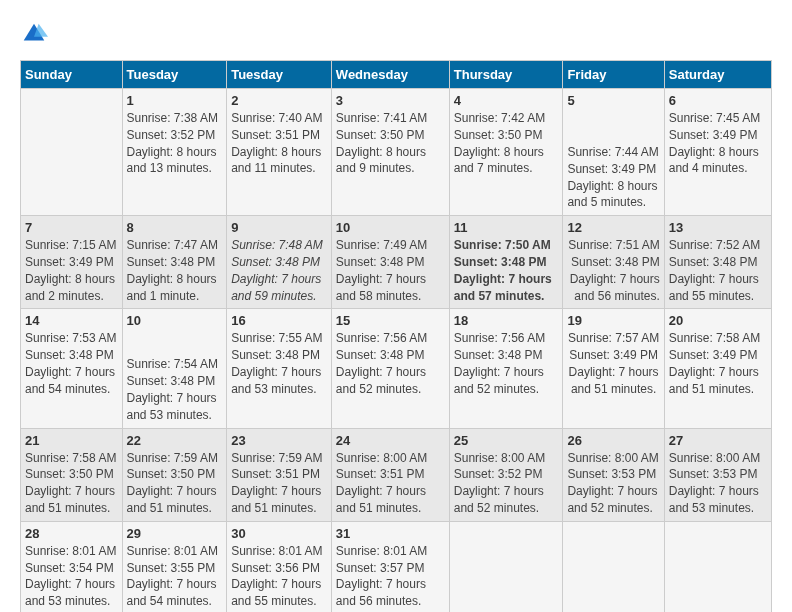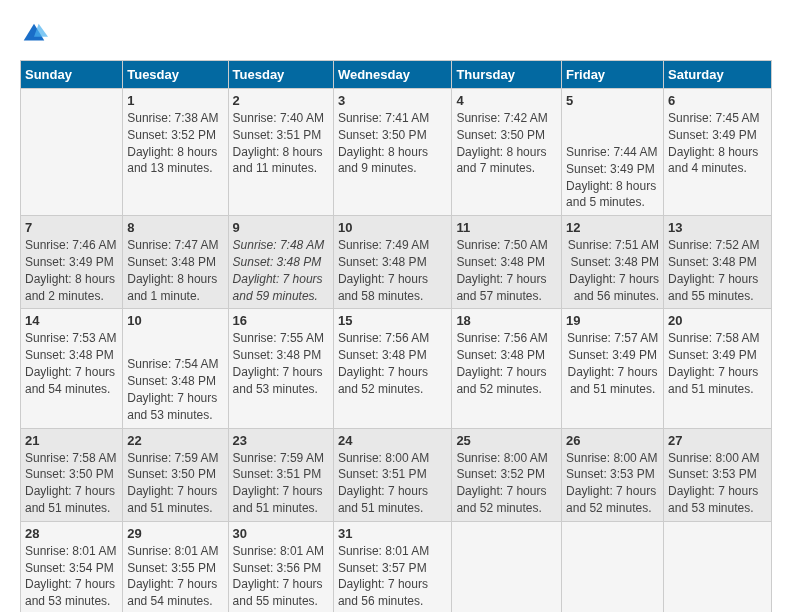--- a/index.html
+++ b/index.html
@@ -154,21 +154,21 @@
         <td>
           <span class="day-num">6</span>
           <div class="day-info" style="white-space: pre-line;">Sunrise: 7:45 AM
 Sunset: 3:49 PM
 Daylight: 8 hours and 4 minutes.</div>
         </td>
       </tr>
       <tr>
         <td>
           <span class="day-num">7</span>
-          <div class="day-info" style="white-space: pre-line;">Sunrise: 7:46 AM
+          <div class="day-info" style="white-space: pre-line;">Sunrise: 7:15 AM
 Sunset: 3:49 PM
 Daylight: 8 hours and 2 minutes.</div>
         </td>
         <td>
           <span class="day-num">8</span>
           <div class="day-info" style="white-space: pre-line;">Sunrise: 7:47 AM
 Sunset: 3:48 PM
 Daylight: 8 hours and 1 minute.</div>
         </td>
         <td>
@@ -178,21 +178,21 @@
 Daylight: 7 hours and 59 minutes.</div>
         </td>
         <td>
           <span class="day-num">10</span>
           <div class="day-info" style="white-space: pre-line;">Sunrise: 7:49 AM
 Sunset: 3:48 PM
 Daylight: 7 hours and 58 minutes.</div>
         </td>
         <td>
           <span class="day-num">11</span>
-          <div class="day-info" style="white-space: pre-line;">Sunrise: 7:50 AM
+          <div class="day-info" style="white-space: pre-line; font-weight: bold;">Sunrise: 7:50 AM
 Sunset: 3:48 PM
 Daylight: 7 hours and 57 minutes.</div>
         </td>
         <td>
           <span class="day-num">12</span>
           <div class="day-info" style="white-space: pre-line; text-align: right;">Sunrise: 7:51 AM
 Sunset: 3:48 PM
 Daylight: 7 hours and 56 minutes.</div>
         </td>
         <td>

